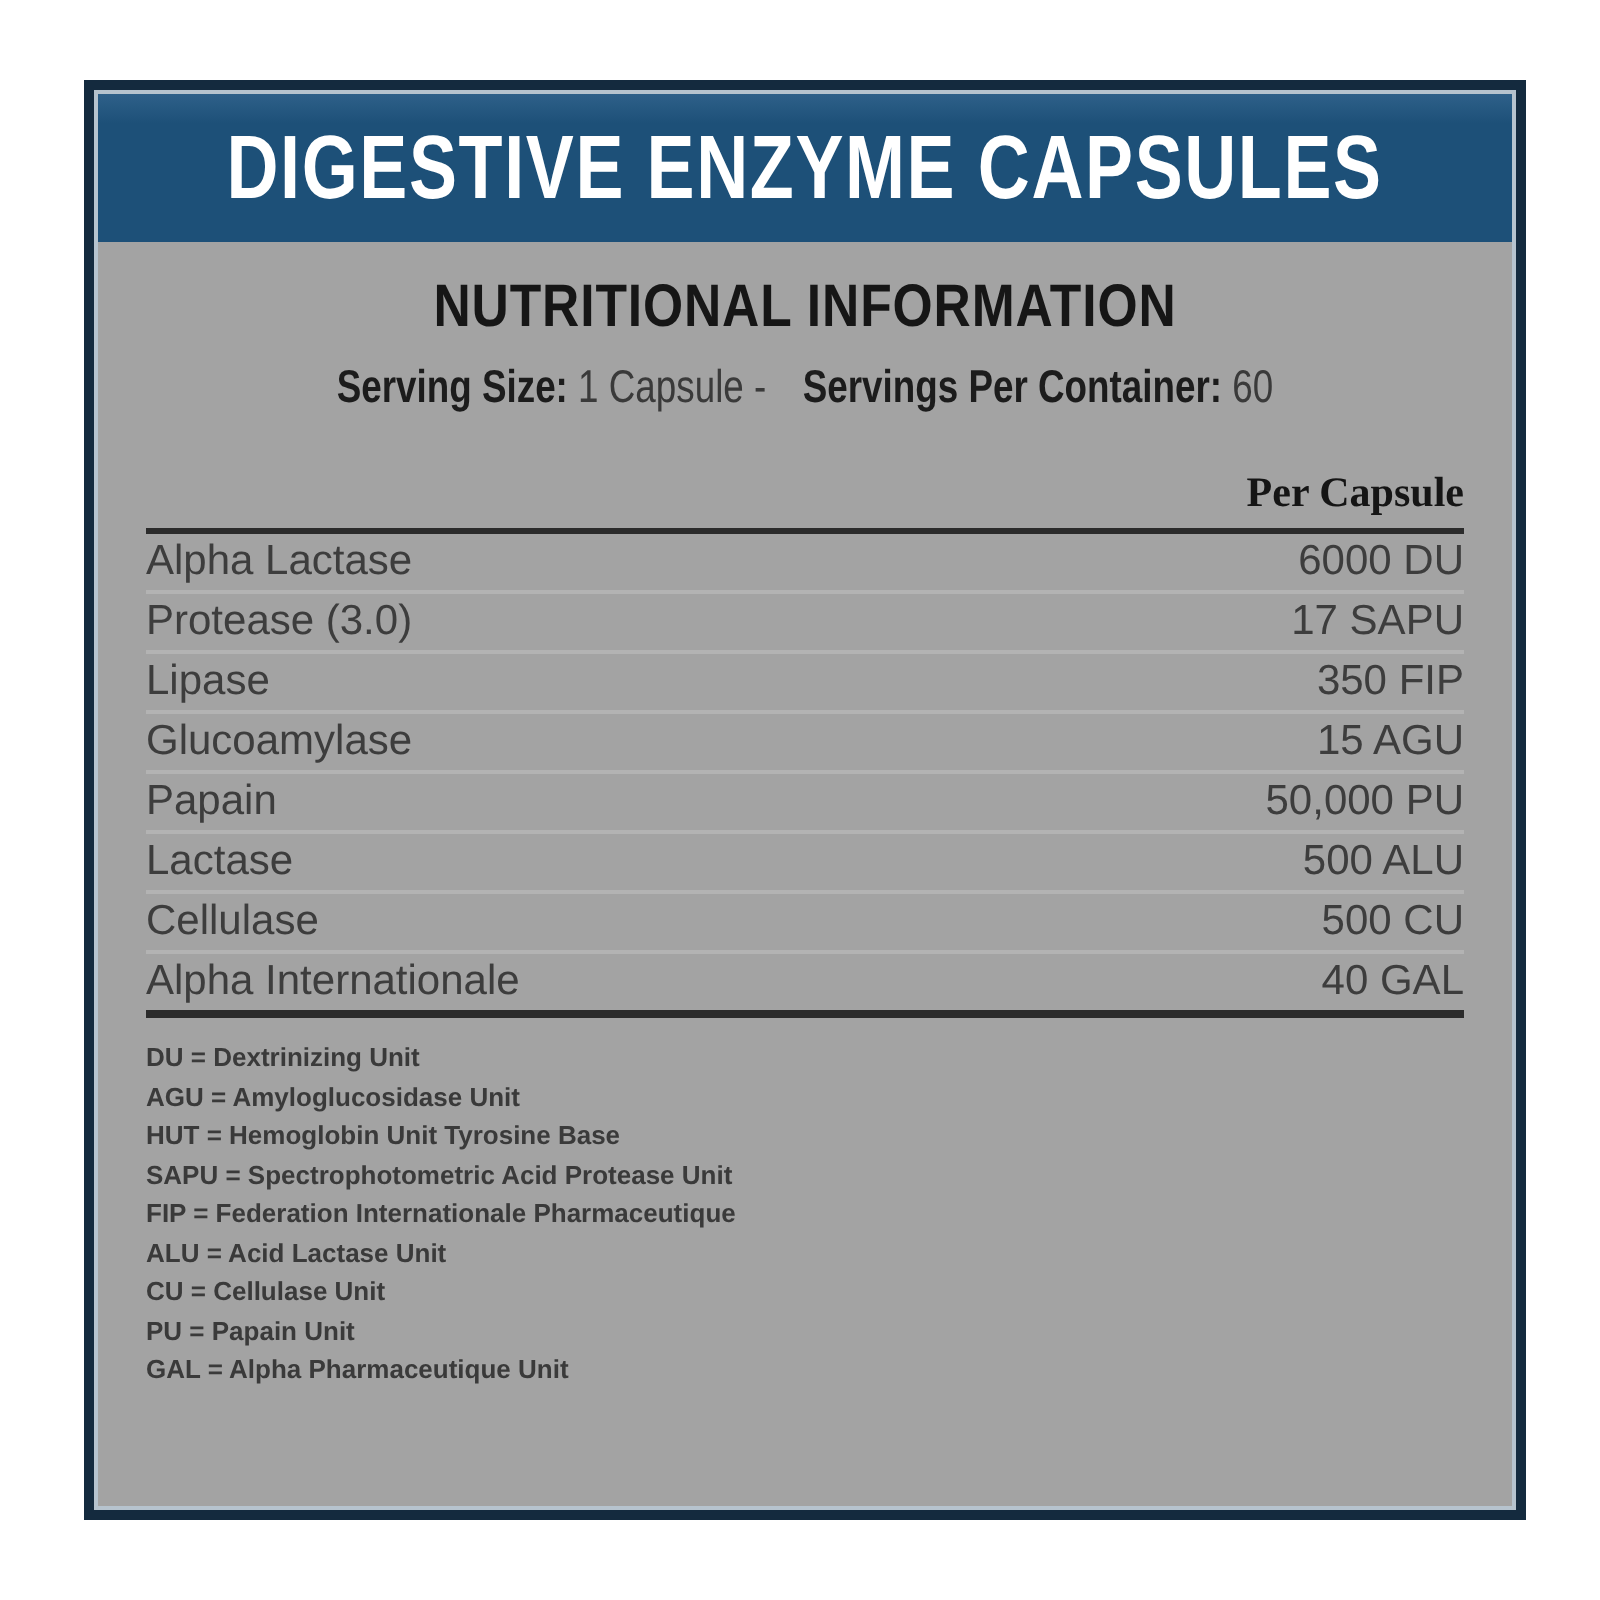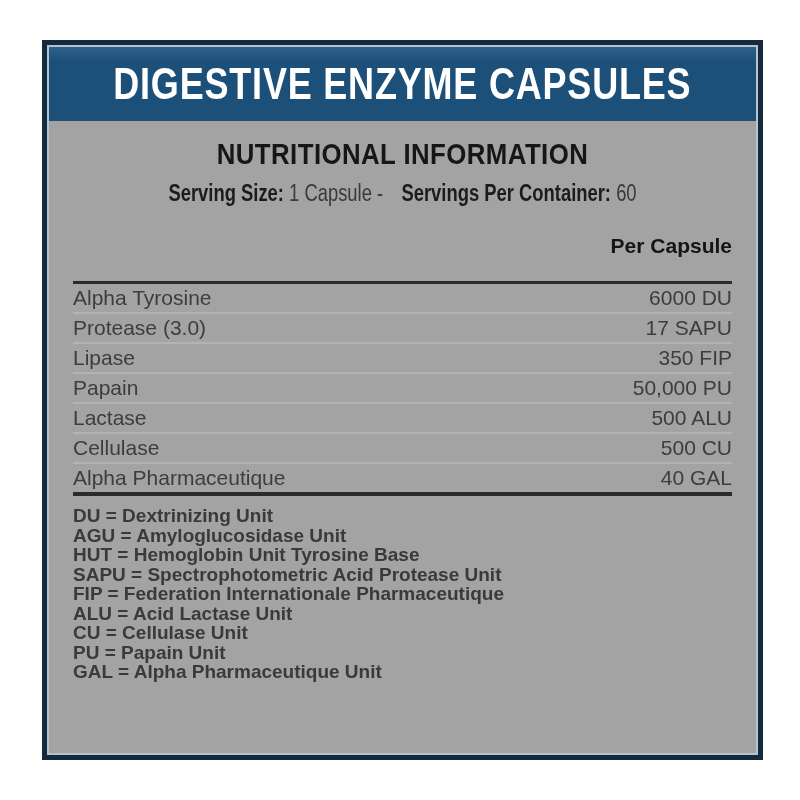--- a/index.html
+++ b/index.html
@@ -70,21 +70,22 @@
   .serving-line .gap {
     display: inline-block;
     width: 10px;
   }
   .col-head {
     text-align: right;
     font-size: 21px;
     font-weight: bold;
     color: #151515;
     margin-top: 27px;
-    padding-bottom: 23px;
+    padding-bottom: 5px;
+    font-family: Liberation Serif, serif;
   }
   .rows {
     border-top: 3px solid var(--rule-dark, #2b2b2b);
     border-bottom: 4px solid var(--rule-dark, #2b2b2b);
   }
   .row {
     display: flex;
     justify-content: space-between;
     align-items: center;
     height: 28px;
@@ -92,21 +93,21 @@
     color: #3d3d3d;
   }
   .row + .row {
     border-top: 2px solid var(--separator-gray, #b3b3b3);
   }
   .row .row-value {
     text-align: right;
   }
   .footnotes {
     margin-top: 10px;
-    font-size: 19px;
+    font-size: 13px;
     font-weight: bold;
     color: var(--text-dark, #3a3a3a);
     line-height: 19.5px;
   }
 </style>
 </head>
 <body>
 
 <div class="label">
   <div class="label-inner">
@@ -126,54 +127,58 @@
         <span class="gap"></span>
         <span class="b">Servings Per Container:</span>
         <span>60</span>
       </div>
 
       <div class="col-head">Per Capsule</div>
 
       <div class="rows">
 
           <div class="row">
-            <span class="row-label">Alpha Tyrosine</span>
+            <span class="row-label">Alpha Lactase</span>
             <span class="row-value">6000 DU</span>
           </div>
 
 
           <div class="row">
             <span class="row-label">Protease (3.0)</span>
             <span class="row-value">17 SAPU</span>
           </div>
 
           <div class="row">
             <span class="row-label">Lipase</span>
             <span class="row-value">350 FIP</span>
           </div>
 
+          <div class="row">
+            <span class="row-label">Glucoamylase</span>
+            <span class="row-value">15 AGU</span>
+          </div>
 
           <div class="row">
             <span class="row-label">Papain</span>
             <span class="row-value">50,000 PU</span>
           </div>
 
 
           <div class="row">
             <span class="row-label">Lactase</span>
             <span class="row-value">500 ALU</span>
           </div>
 
           <div class="row">
             <span class="row-label">Cellulase</span>
             <span class="row-value">500 CU</span>
           </div>
 
           <div class="row">
-            <span class="row-label">Alpha Pharmaceutique</span>
+            <span class="row-label">Alpha Internationale</span>
             <span class="row-value">40 GAL</span>
           </div>
         </div>
 
       <div class="footnotes">
 
           <div class="footnote-line">DU = Dextrinizing Unit</div>
 
           <div class="footnote-line">AGU = Amyloglucosidase Unit</div>
 

